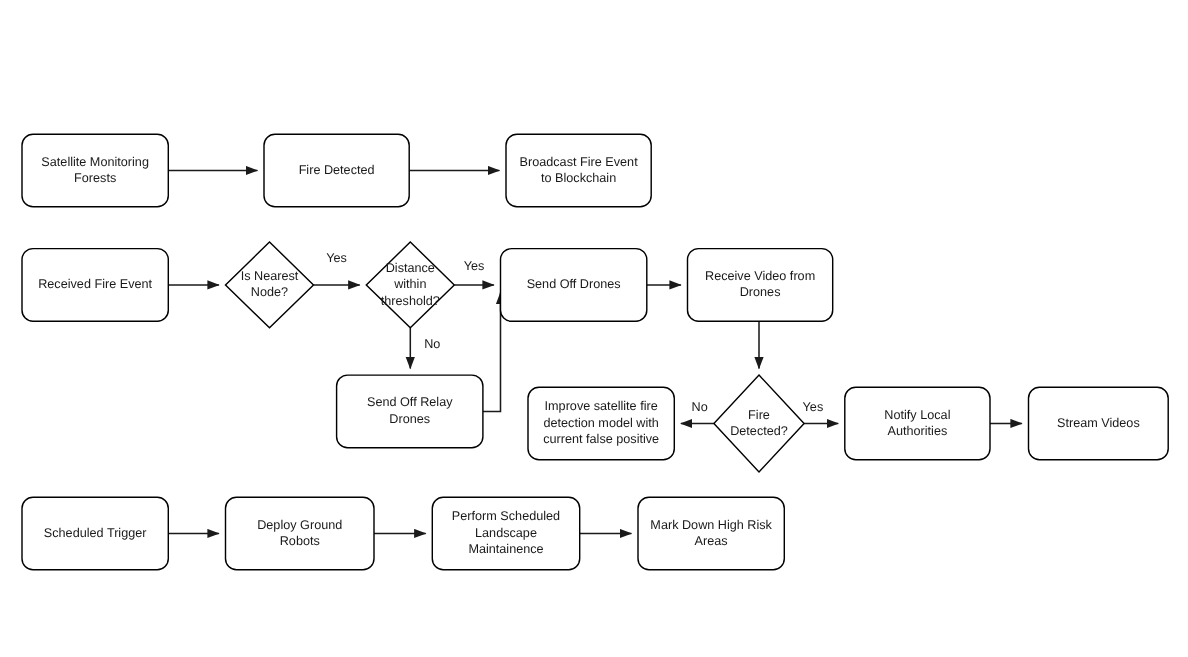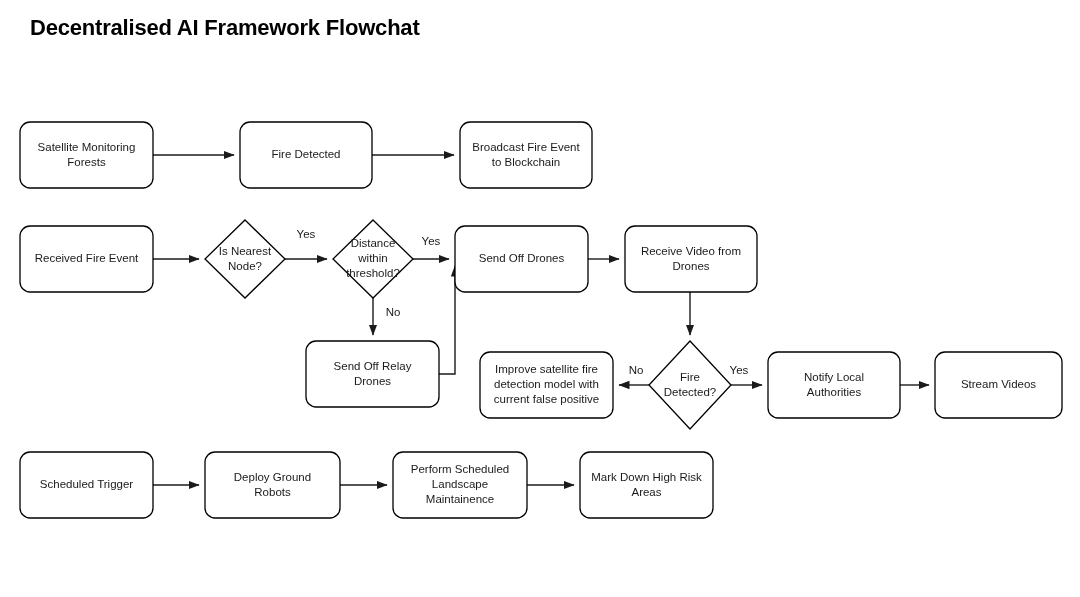--- a/index.html
+++ b/index.html
@@ -68,21 +68,20 @@
     font-family: "Liberation Sans", sans-serif;
     font-size: 11.5px;
     fill: #1a1a1a;
     text-anchor: middle;
   }
 </style>
 </head>
 <body>
 
 <div class="header">
-  <h1 class="page-title">Decentralised AI Framework Flowchat</h1>
 </div>
 
 <div class="canvas">
   <svg class="flow" id="flow-svg" viewBox="0 0 1080 597">
     <defs>
       <marker id="arrow" markerWidth="9" markerHeight="9" refX="7.5" refY="3" orient="auto" markerUnits="strokeWidth">
         <path d="M0,0 L8,3 L0,6 z" fill="#1a1a1a"></path>
       </marker>
     </defs>
     <g id="edges-layer">

